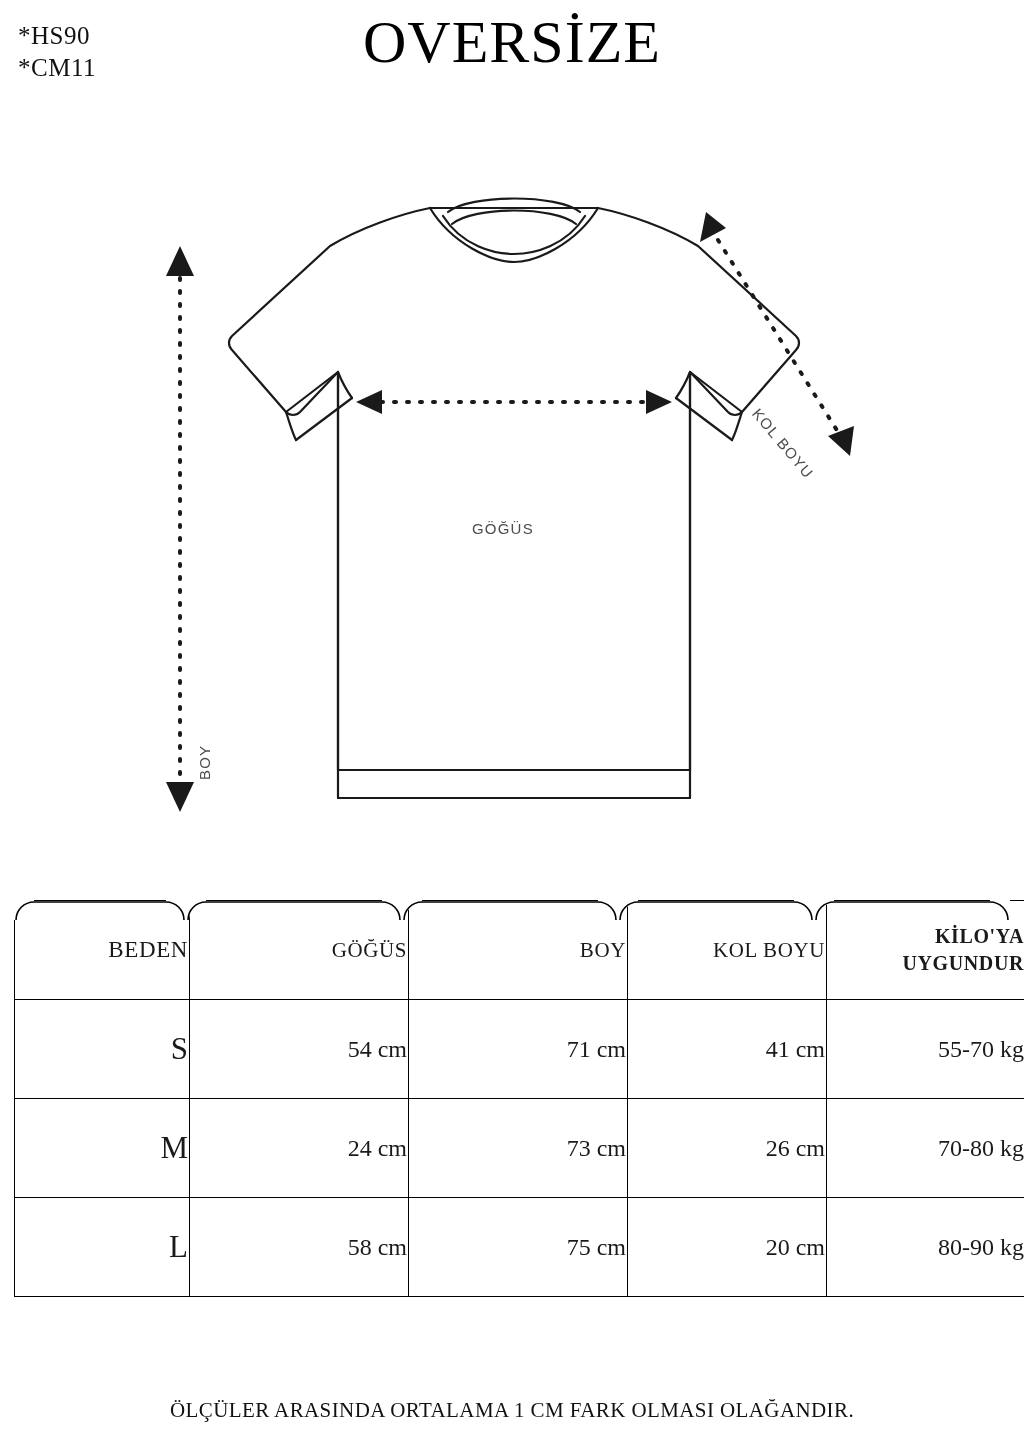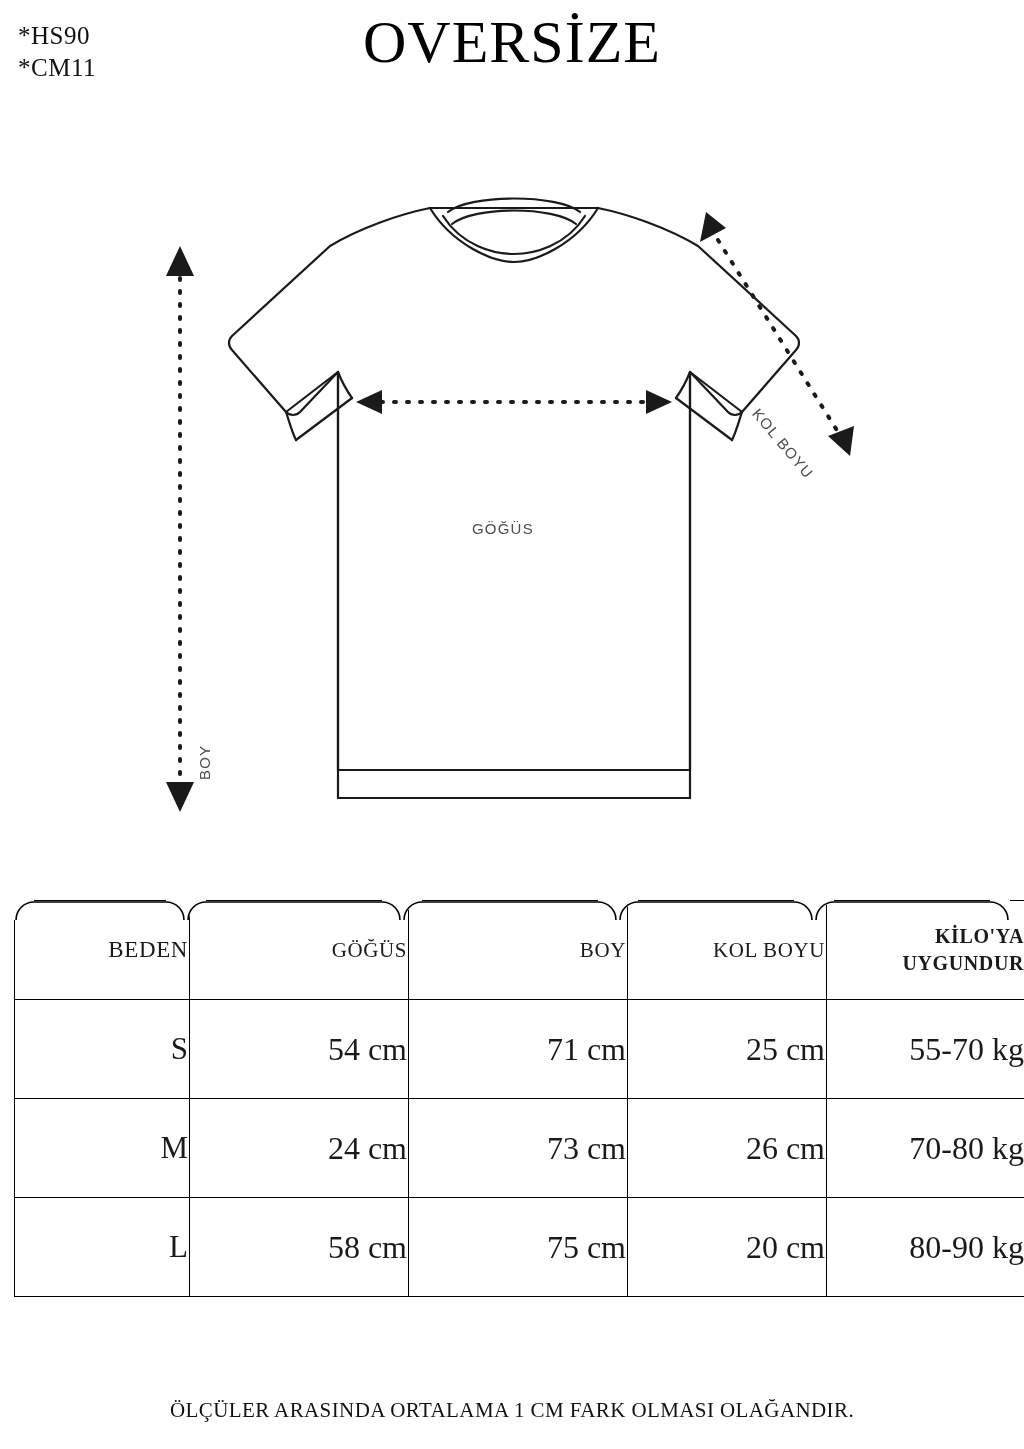--- a/index.html
+++ b/index.html
@@ -99,21 +99,21 @@
   thead th.kilo {
     font-size: 20px;
     line-height: 1.35;
     font-weight: 700;
   }
   tbody td { height: 96px; vertical-align: middle; }
   tbody td.size-cell {
     font-size: 31px;
   }
   tbody td.val {
-    font-size: 32px;
+    font-size: 24px;
   }
 
   .footnote {
     position: absolute;
     left: 0;
     right: 0;
     top: 1398px;
     text-align: center;
     font-family: "Liberation Serif", serif;
     font-size: 21px;
@@ -213,21 +213,21 @@
           <span>KİLO'YA</span><br>
           <span>UYGUNDUR</span>
         </th>
       </tr>
     </thead>
     <tbody>
       <tr>
         <td class="size-cell">S</td>
         <td class="val">54 cm</td>
         <td class="val">71 cm</td>
-        <td class="val">25  cm</td>
+        <td class="val">41  cm</td>
         <td class="val">55-70 kg</td>
       </tr>
       <tr>
         <td class="size-cell">M</td>
         <td class="val">24 cm</td>
         <td class="val">73 cm</td>
         <td class="val">26 cm</td>
         <td class="val">70-80 kg</td>
       </tr>
       <tr>

